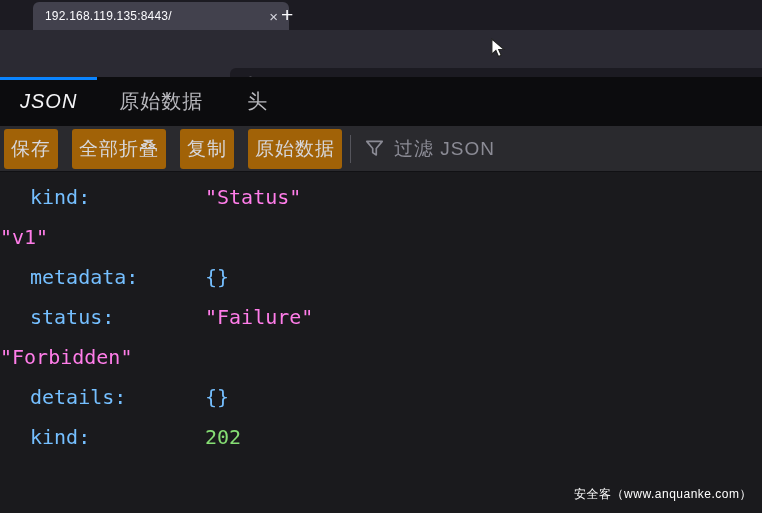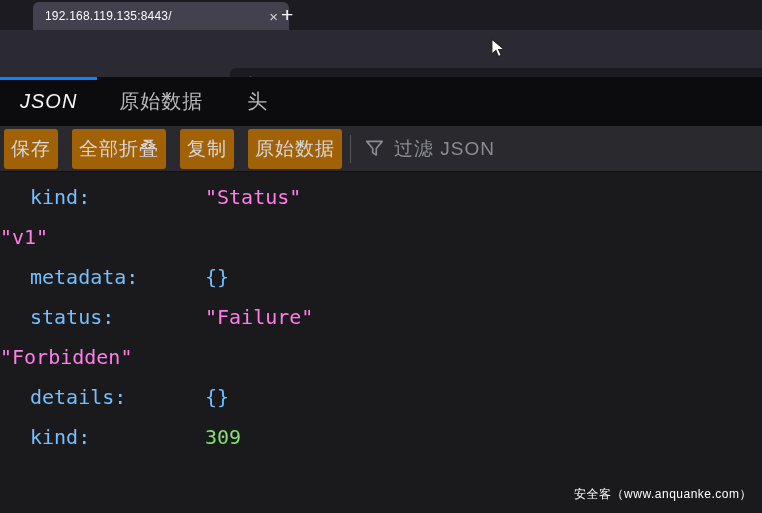--- a/index.html
+++ b/index.html
@@ -152,21 +152,21 @@
     <div class="jrow">
       <span class="jkey">status:</span><span class="jval val-string">"Failure"</span>
     </div>
     <div class="jrow">
       <span class="jval val-string">"Forbidden"</span>
     </div>
     <div class="jrow">
       <span class="jkey">details:</span><span class="jval val-object">{}</span>
     </div>
     <div class="jrow">
-      <span class="jkey">kind:</span><span class="jval val-number">309</span>
+      <span class="jkey">kind:</span><span class="jval val-number">202</span>
     </div>
   </div>
 
   <div class="watermark">安全客（www.anquanke.com）</div>
 
   <div class="cursor">
     <svg width="18" height="20" viewBox="0 0 13 18">
         <path d="M1 1 L1 14.6 L4.6 11.3 L6.9 16.6 L9.4 15.5 L7.1 10.4 L11.8 10.2 Z" fill="#ffffff" stroke="#222222" stroke-width="1"></path>
       </svg>
   </div>

